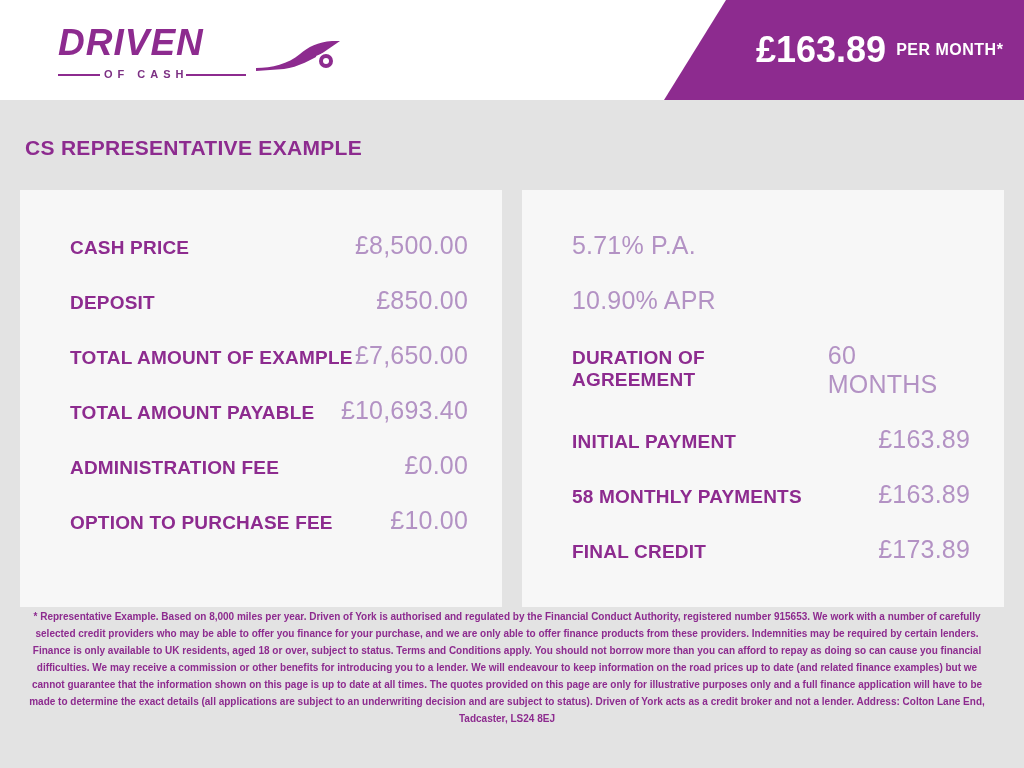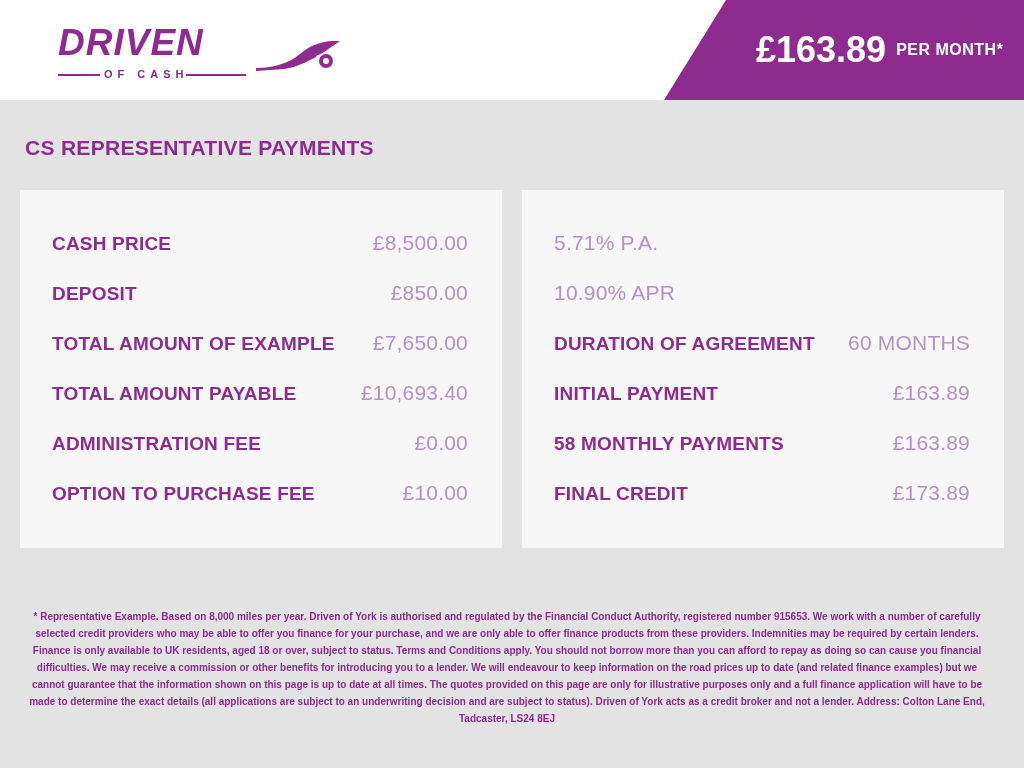--- a/index.html
+++ b/index.html
@@ -124,37 +124,37 @@
     position: absolute;
     left: 20px;
     top: 190px;
     width: 984px;
     display: flex;
     justify-content: space-between;
   }
   .panel {
     width: 482px;
     background: #f7f7f7;
-    padding: 28px 34px 30px 32px;
+    padding: 28px 34px 30px 50px;
     box-sizing: border-box;
   }
   .row {
     display: flex;
     justify-content: space-between;
     align-items: baseline;
     padding: 13px 0;
   }
   .row-label {
     font-size: 19px;
     font-weight: bold;
     color: #8d2b8f;
     letter-spacing: 0.2px;
   }
   .row-value {
-    font-size: 21px;
+    font-size: 25px;
     color: #b392c4;
     font-weight: normal;
     letter-spacing: 0.2px;
   }
 
   
   .disclaimer {
     position: absolute;
     left: 22px;
     top: 608px;
@@ -185,21 +185,21 @@
         <circle cx="72" cy="23" r="3" fill="#ffffff"></circle>
       </svg>
     </div>
 
     <div class="price-banner">
       <span class="price-amount">£163.89</span>
       <span class="price-period">PER MONTH*</span>
     </div>
   </div>
 
-  <div class="section-title">CS REPRESENTATIVE PAYMENTS</div>
+  <div class="section-title">CS REPRESENTATIVE EXAMPLE</div>
 
   <div class="panels">
 
     <div class="panel">
       <div class="row">
         <span class="row-label">CASH PRICE</span>
         <span class="row-value">£8,500.00</span>
       </div>
       <div class="row">
         <span class="row-label">DEPOSIT</span>

